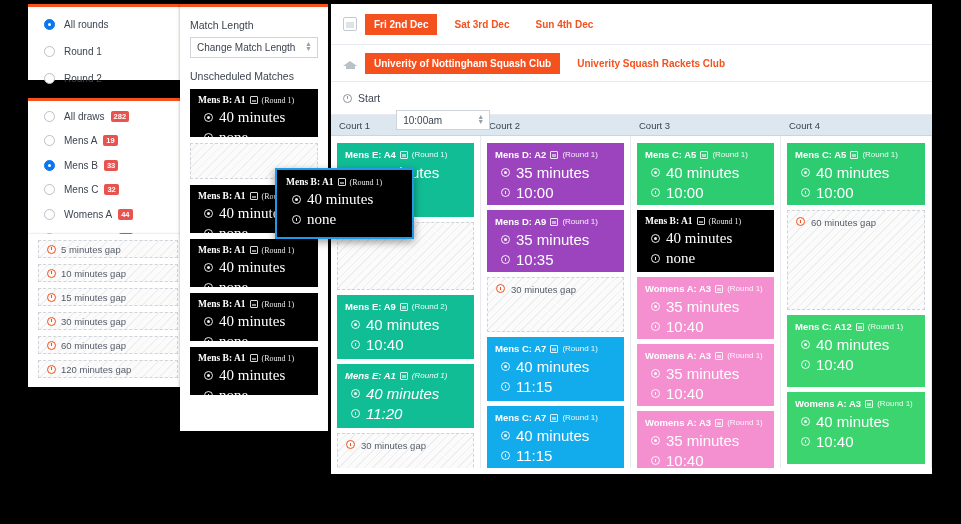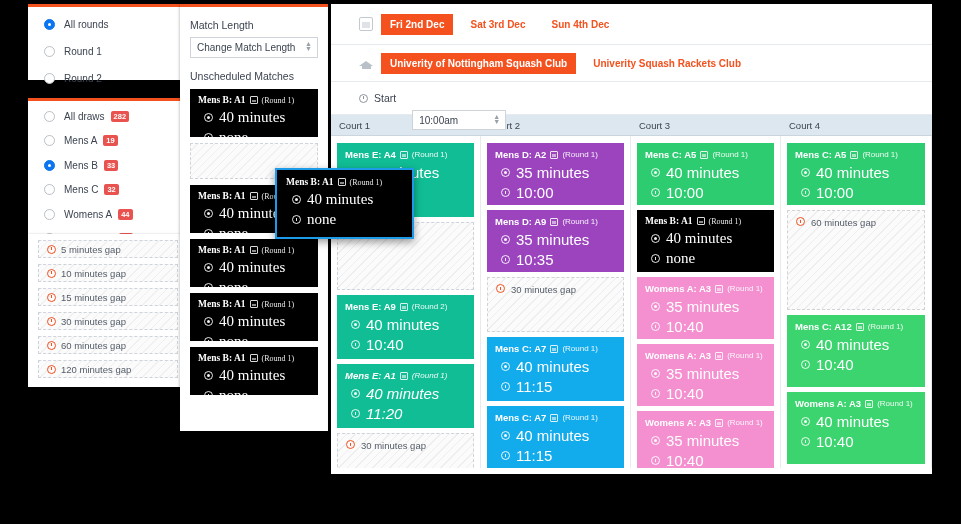--- a/index.html
+++ b/index.html
@@ -96,21 +96,21 @@
         background-image:repeating-linear-gradient(-45deg,
            rgba(0,0,0,.045) 0 1px, transparent 1px 6px);}
 
   
   #drag-ghost{position:absolute;left:275px;top:168px;width:135px;z-index:60;
         border:2px solid #1E9BE8;background:#2e3e50;box-shadow:0 3px 8px rgba(0,0,0,.4);}
 
   
   #schedule{position:absolute;left:331px;top:4px;width:601px;height:470px;background:#fff;
         box-shadow:0 1px 4px rgba(0,0,0,.3);overflow:hidden;}
-  .srow{display:flex;align-items:center;border-bottom:1px solid #e7eaee;padding-left:28px;}
+  .srow{display:flex;align-items:center;border-bottom:1px solid #e7eaee;padding-left:12px;}
   #date-row{height:40px;}
   #venue-row{height:36px;}
   #start-row{height:32px;}
   .tabbtn{font-size:10px;font-weight:bold;padding:5px 9px;margin-left:8px;color:#F4511E;
         white-space:nowrap;}
   .tabbtn.active{background:#F4511E;color:#fff;}
   .calicon{width:14px;height:14px;border:1px solid #c3c9d0;border-radius:2px;position:relative;
         box-sizing:border-box;}
   .calicon:after{content:"";position:absolute;left:2px;top:4px;right:2px;bottom:2px;background:#dfe3e8;}
   .homeicon{width:14px;height:12px;position:relative;}

